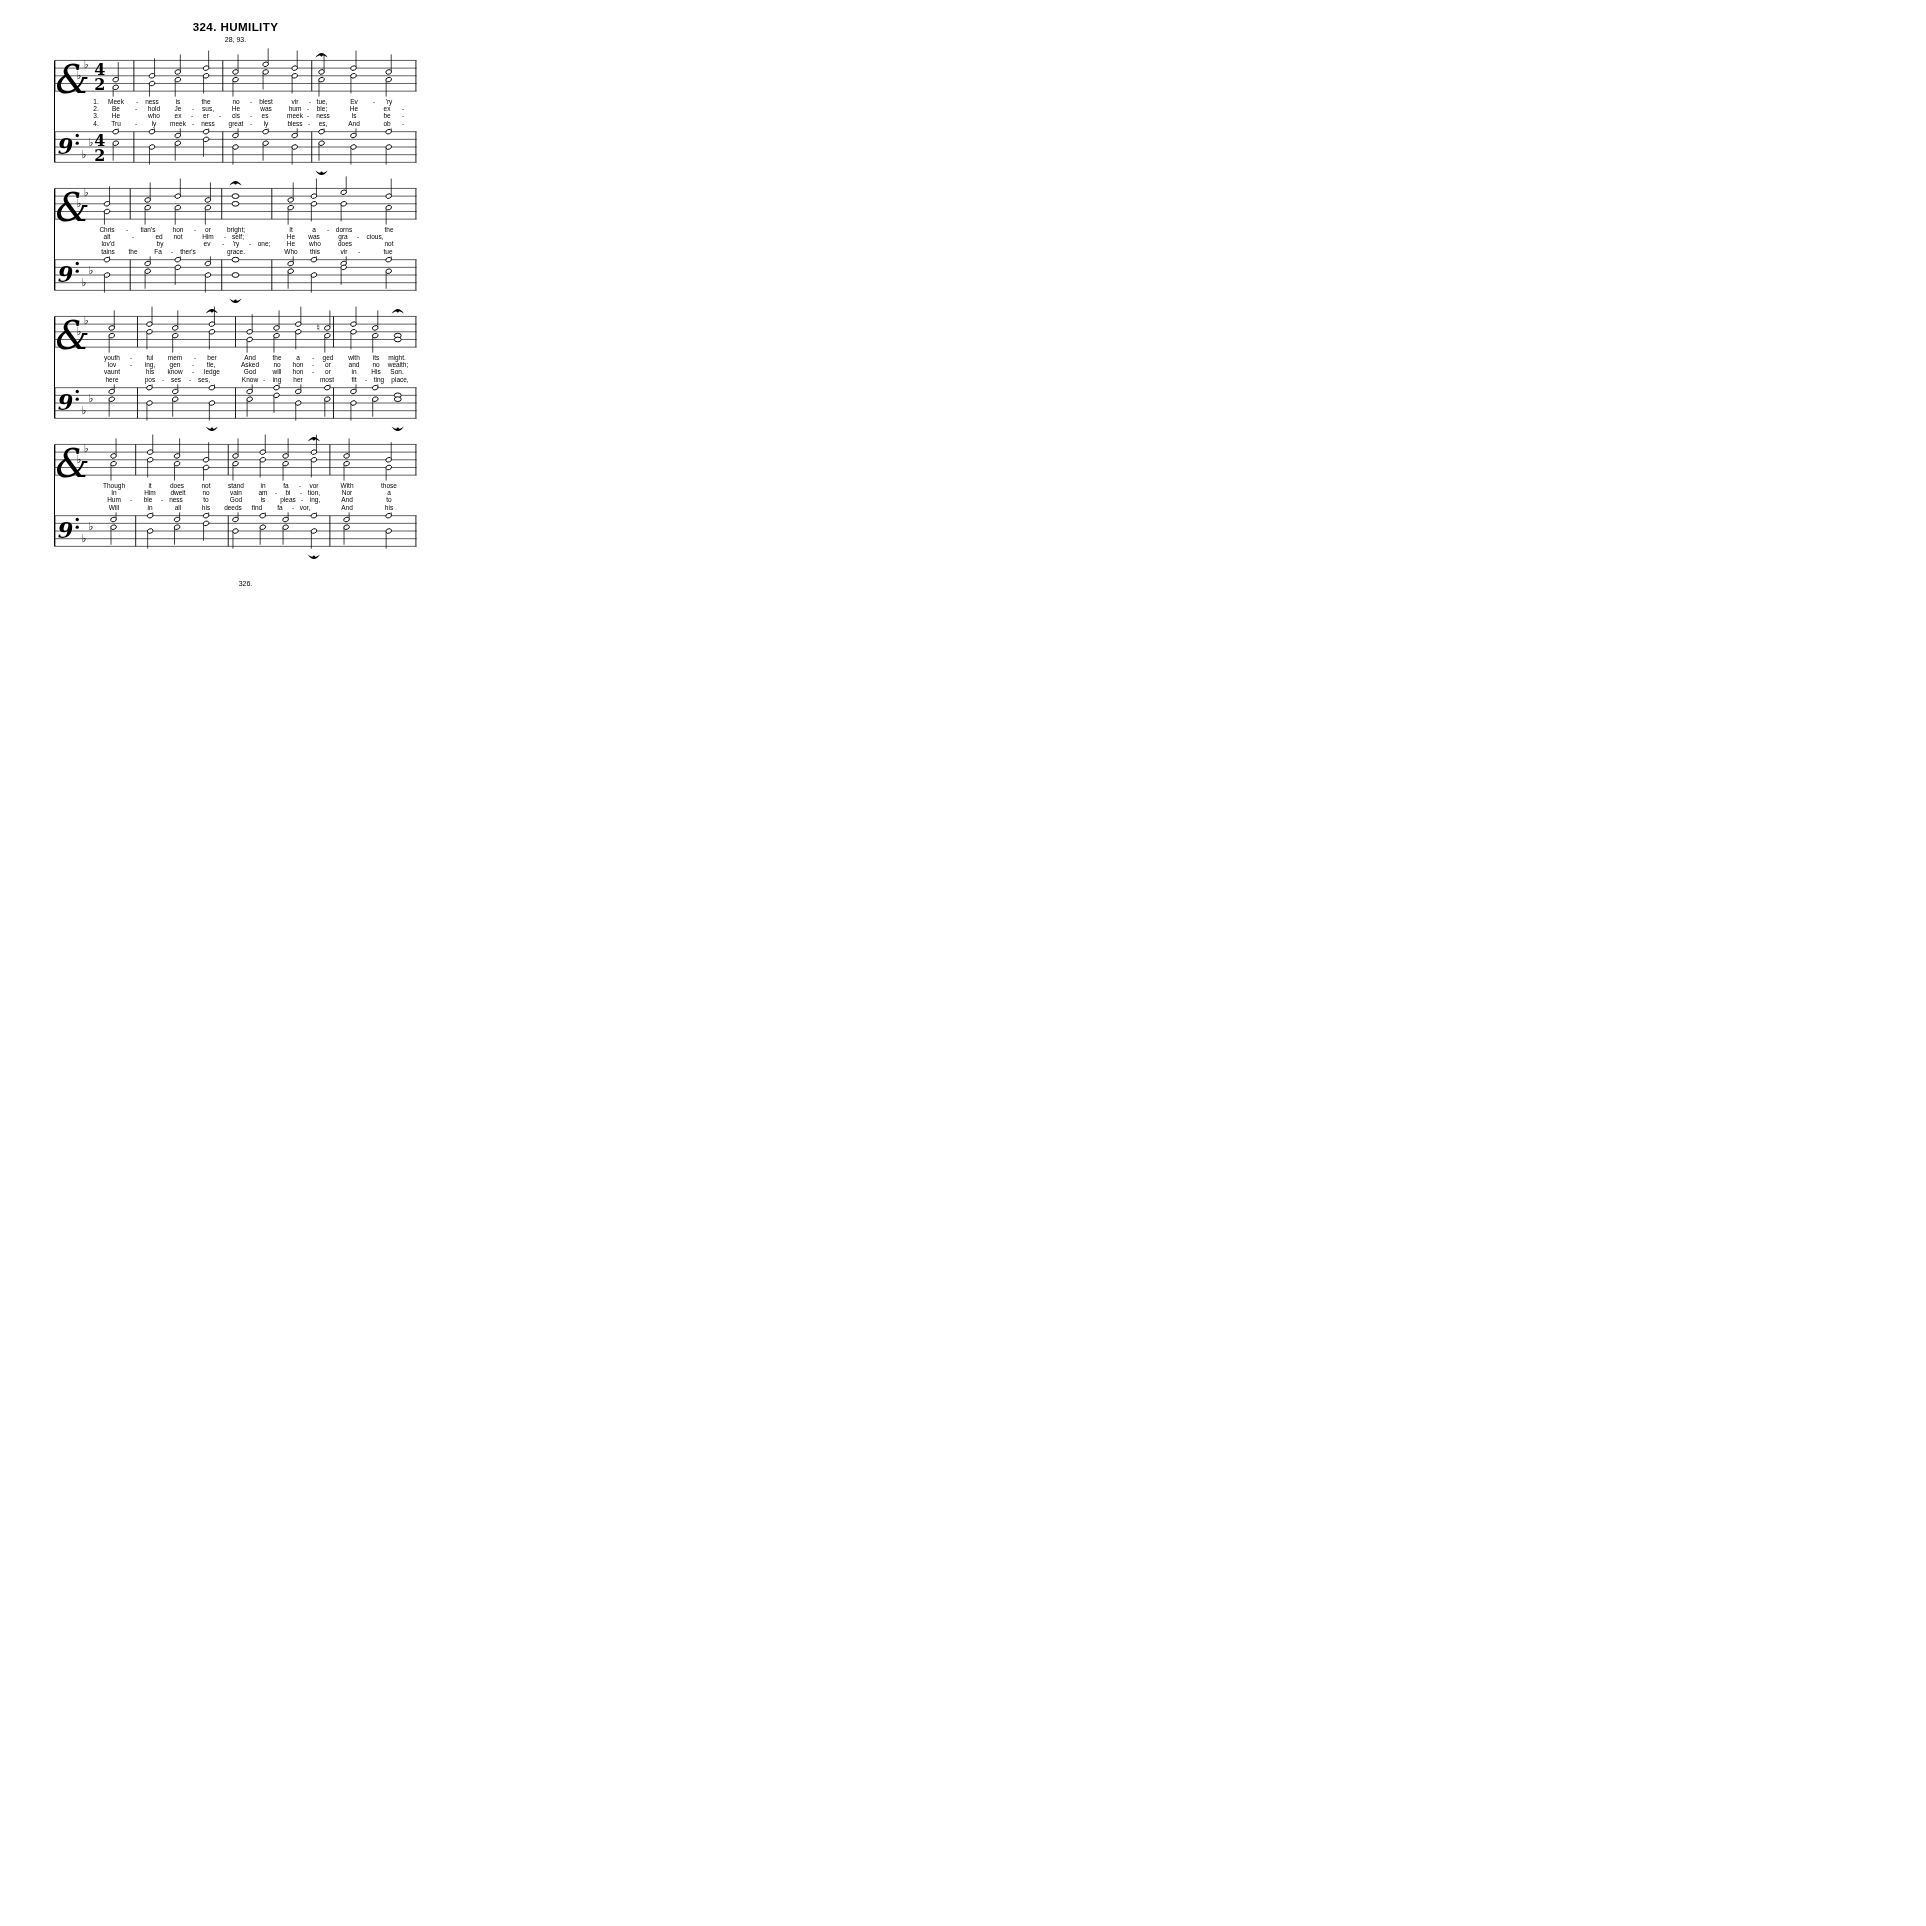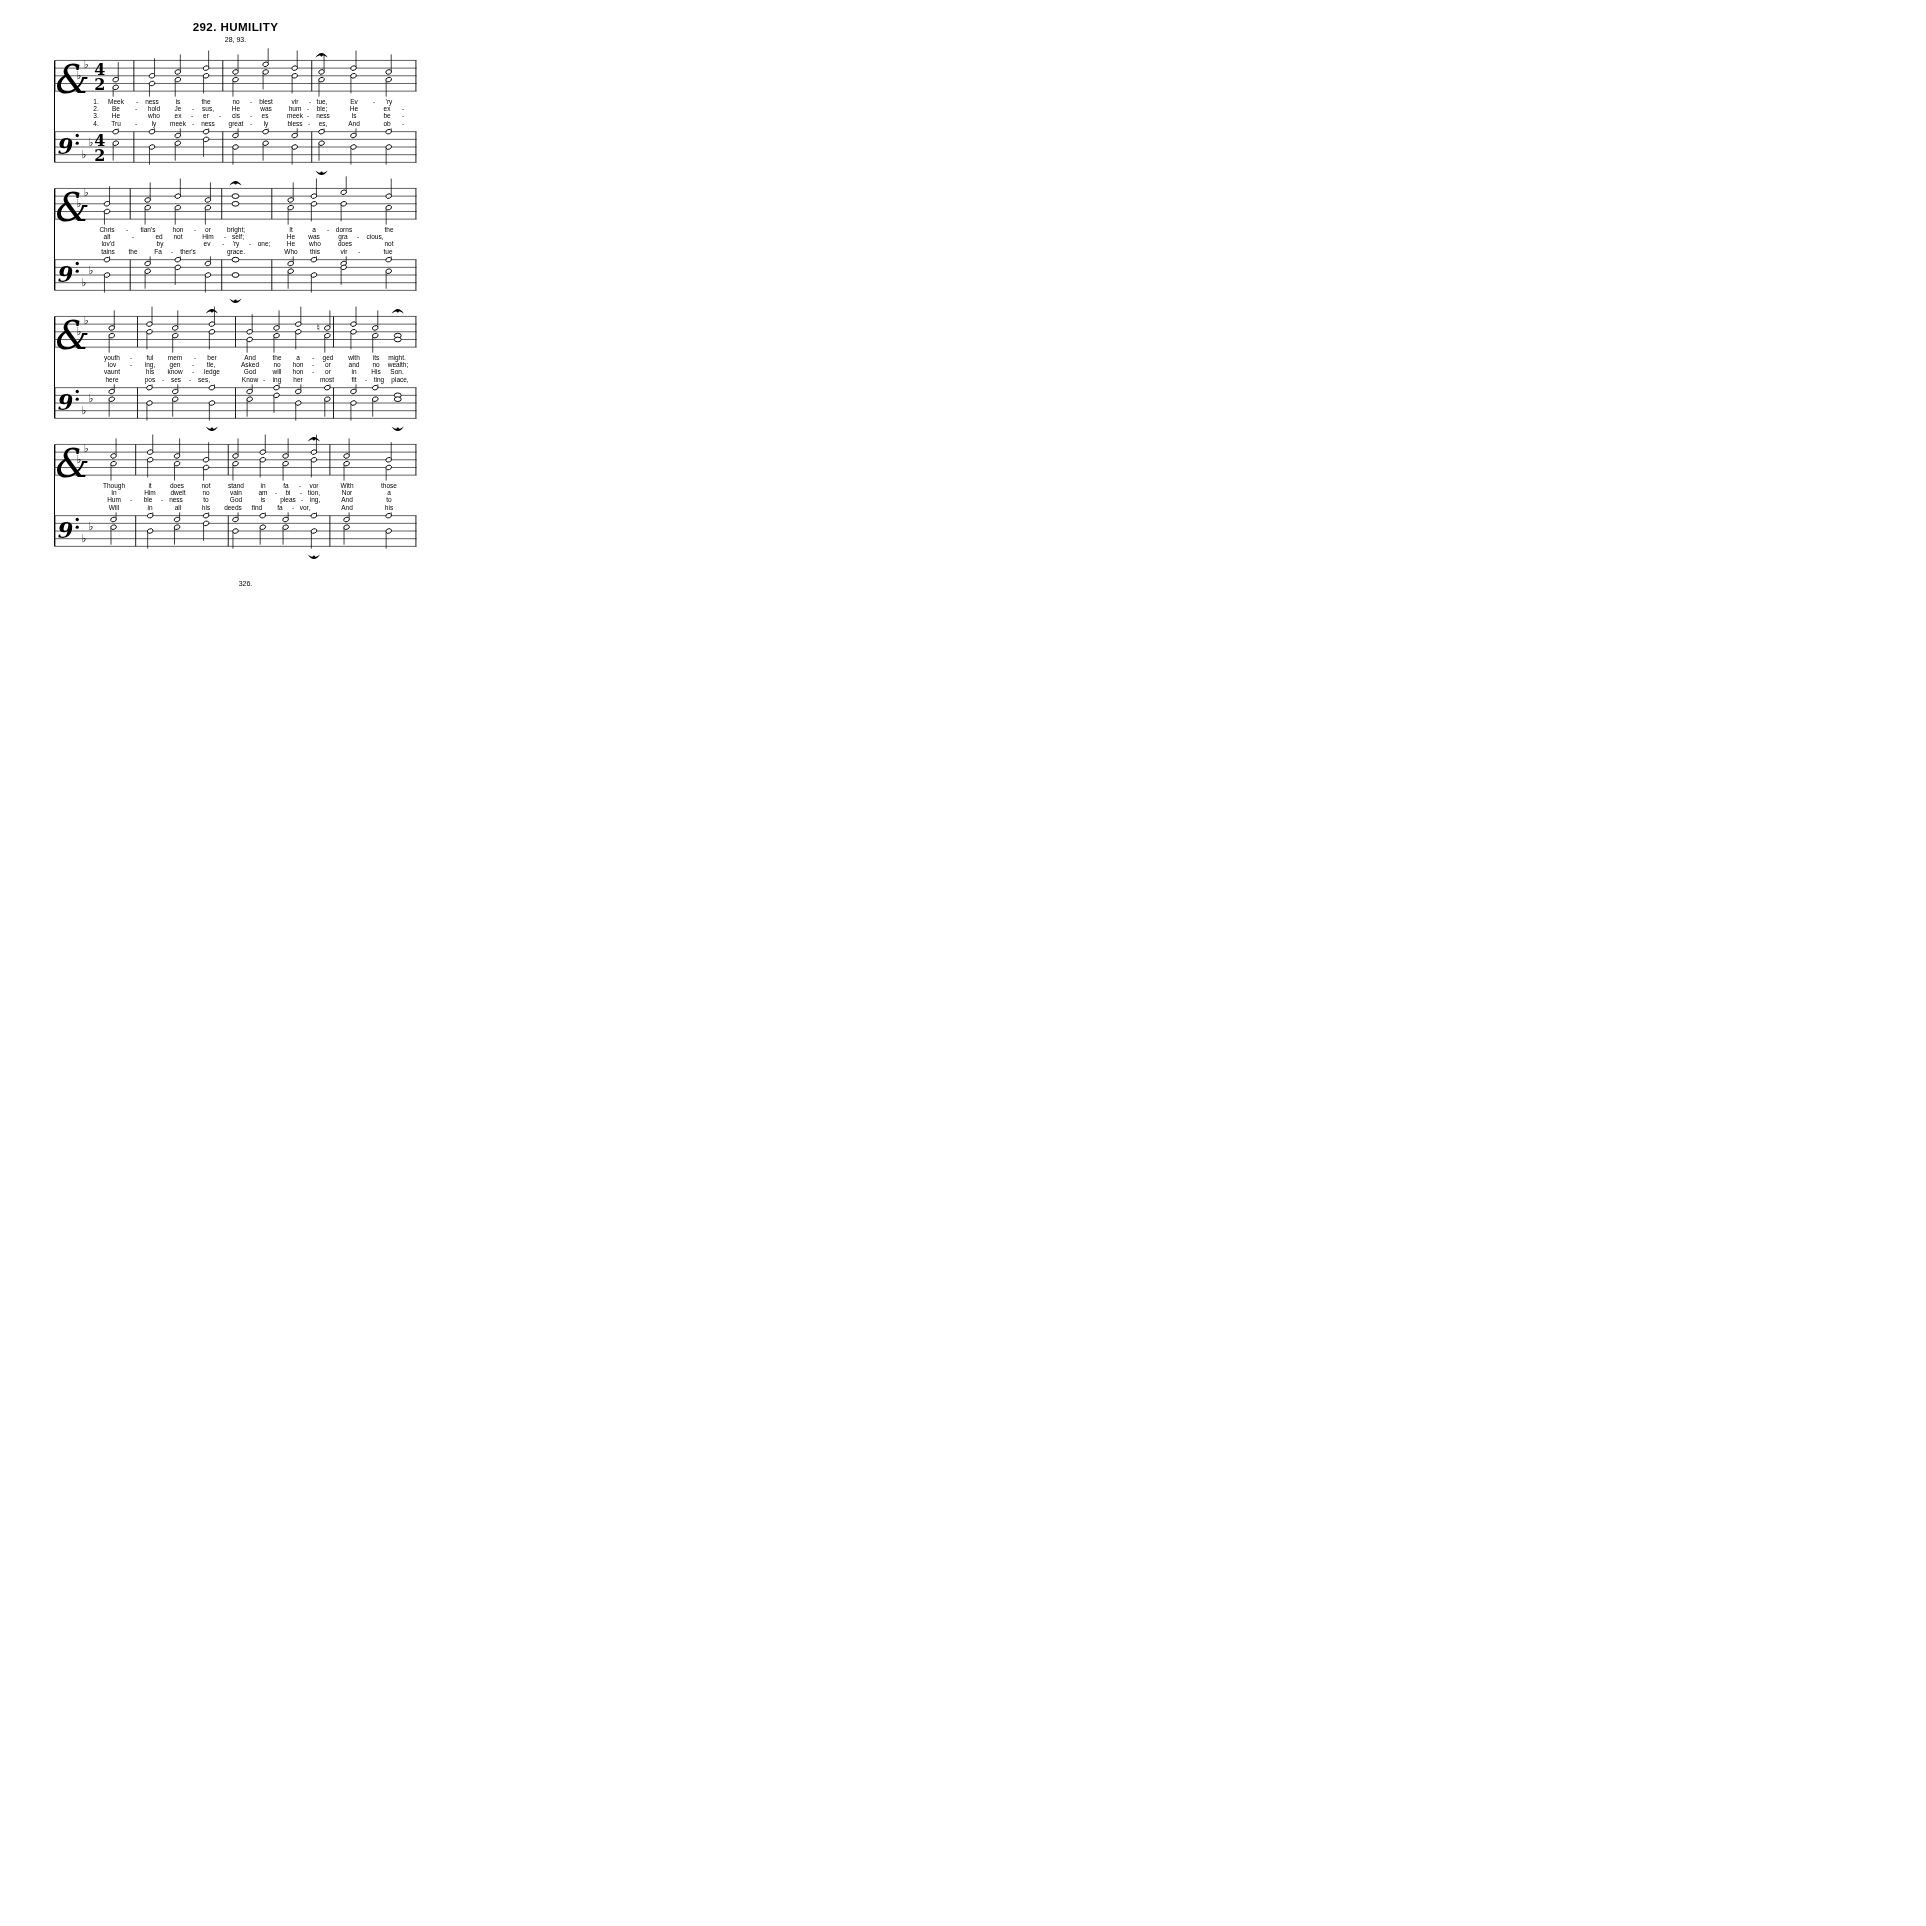--- a/index.html
+++ b/index.html
@@ -22,21 +22,21 @@
   .clef-text{font-family:"DejaVu Serif",serif;font-style:italic;fill:#000;}
   .timesig{font-family:"DejaVu Serif",serif;font-weight:700;font-size:44px;text-anchor:middle;fill:#000;}
   .acc{font-family:"DejaVu Sans",sans-serif;font-size:30px;fill:#000;}
   .nat{font-family:"DejaVu Sans",sans-serif;font-size:27px;fill:#000;}
   .fermata{fill:#000;}
 </style>
 </head>
 <body>
 
 <div class="header">
-  <div class="title">292.  HUMILITY</div>
+  <div class="title">324.  HUMILITY</div>
   <div class="meter">28, 93.</div>
 </div>
 
 <main id="score">
     <section class="system">
       <svg class="staff-svg" viewBox="0 0 1000 134" preserveAspectRatio="none">
         <line class="staff-line" x1="1" y1="34" x2="999" y2="34"></line>
         <line class="staff-line" x1="1" y1="55" x2="999" y2="55"></line>
         <line class="staff-line" x1="1" y1="76" x2="999" y2="76"></line>
         <line class="staff-line" x1="1" y1="97" x2="999" y2="97"></line>

